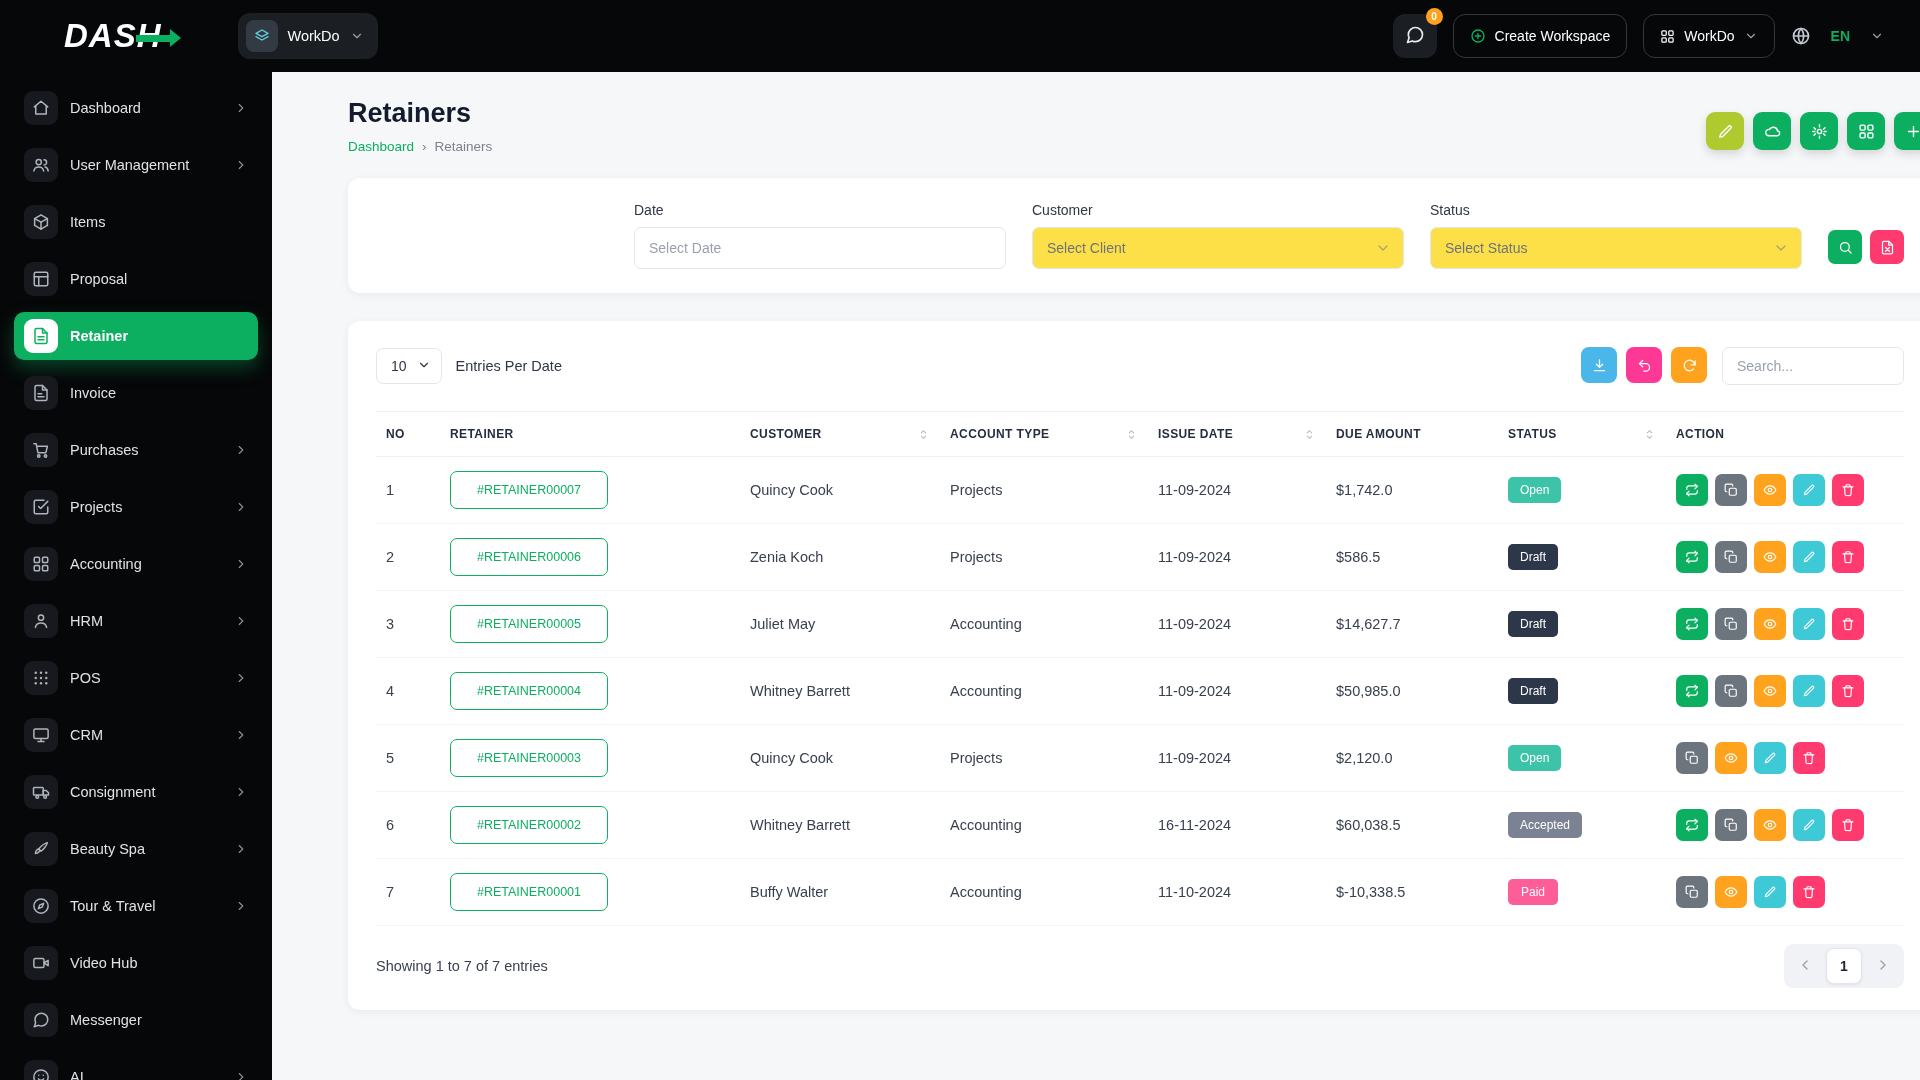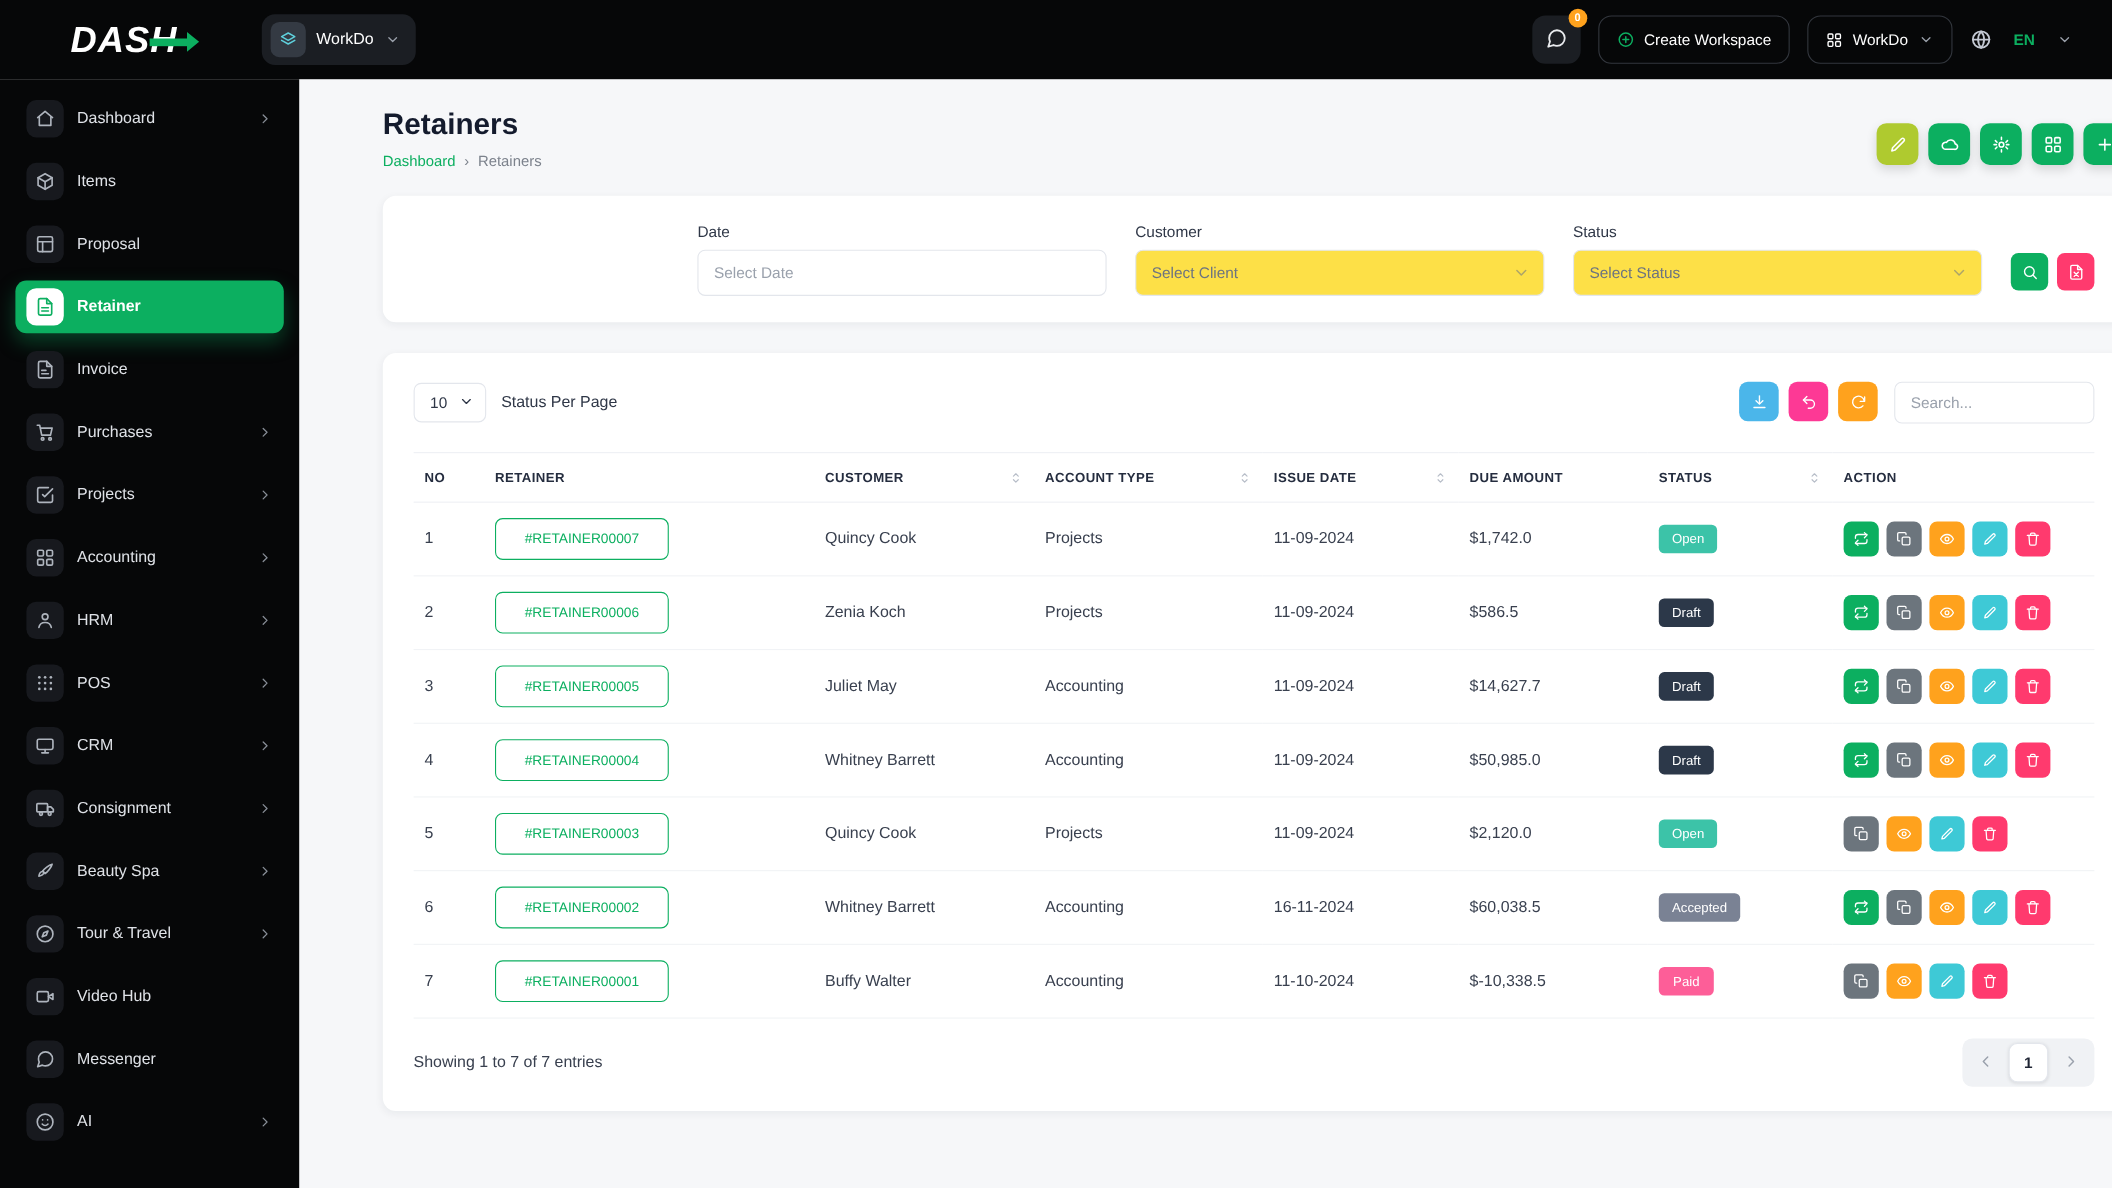--- a/index.html
+++ b/index.html
@@ -174,20 +174,36 @@
         <span class="side-label">Dashboard</span>
         <span class="side-chev">
           <svg width="14" height="14" viewBox="0 0 24 24" fill="none" stroke="currentColor" stroke-width="2" stroke-linecap="round" stroke-linejoin="round">
             <path d="M9 6l6 6-6 6"></path>
           </svg>
         </span>
       </div>
       <div class="side-item">
         <span class="side-ico">
           <svg width="18" height="18" viewBox="0 0 24 24" fill="none" stroke="currentColor" stroke-width="2" stroke-linecap="round" stroke-linejoin="round">
+            <circle cx="9" cy="8" r="3.5"></circle>
+            <path d="M2.5 20c.5-3.5 3-5.5 6.5-5.5s6 2 6.5 5.5"></path>
+            <path d="M16 5a3.5 3.5 0 0 1 0 7"></path>
+            <path d="M17.5 14.8c2.3.6 3.7 2.3 4 5.2"></path>
+          </svg>
+        </span>
+        <span class="side-label">User Management</span>
+        <span class="side-chev">
+          <svg width="14" height="14" viewBox="0 0 24 24" fill="none" stroke="currentColor" stroke-width="2" stroke-linecap="round" stroke-linejoin="round">
+            <path d="M9 6l6 6-6 6"></path>
+          </svg>
+        </span>
+      </div>
+      <div class="side-item">
+        <span class="side-ico">
+          <svg width="18" height="18" viewBox="0 0 24 24" fill="none" stroke="currentColor" stroke-width="2" stroke-linecap="round" stroke-linejoin="round">
             <path d="M12 2.5l8.5 4.9v9.2L12 21.5l-8.5-4.9V7.4z"></path>
             <path d="M3.5 7.4L12 12.3l8.5-4.9"></path>
             <path d="M12 12.3v9.2"></path>
           </svg>
         </span>
         <span class="side-label">Items</span>
       </div>
       <div class="side-item">
         <span class="side-ico">
           <svg width="18" height="18" viewBox="0 0 24 24" fill="none" stroke="currentColor" stroke-width="2" stroke-linecap="round" stroke-linejoin="round">
@@ -483,21 +499,21 @@
 
   <section class="card table-card">
     <div class="table-top">
       <div class="tt-left">
         <div class="entries-select">
           <span>10</span>
           <span class="chev2"><svg width="14" height="14" viewBox="0 0 24 24" fill="none" stroke="currentColor" stroke-width="2" stroke-linecap="round" stroke-linejoin="round">
                 <path d="M6 9l6 6 6-6"></path>
               </svg></span>
         </div>
-        <span class="tt-label">Status Per Page</span>
+        <span class="tt-label">Entries Per Date</span>
       </div>
       <div class="tt-right">
         <span id="tc-buttons" style="display:flex;gap:9px;">
             <button class="tt-btn" style="background: rgb(75, 182, 234);">
               <svg width="15" height="15" viewBox="0 0 24 24" fill="none" stroke="currentColor" stroke-width="2" stroke-linecap="round" stroke-linejoin="round">
                 <path d="M12 3v11"></path>
                 <path d="M7 10l5 5 5-5"></path>
                 <path d="M4 20h16"></path>
               </svg>
             </button>

